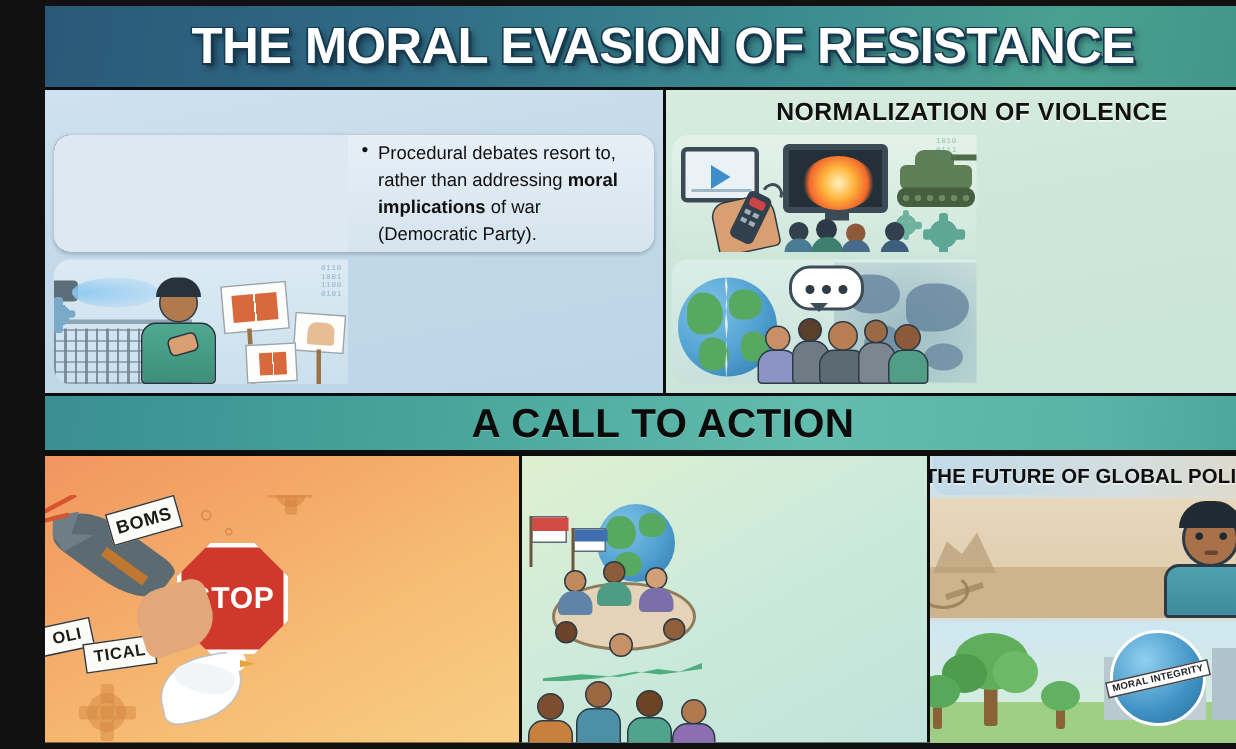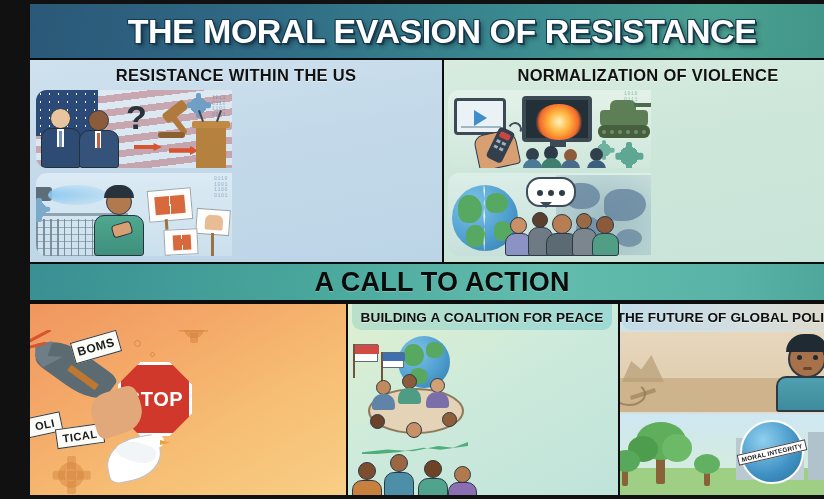--- a/index.html
+++ b/index.html
@@ -201,21 +201,20 @@
 
 <div id="poster">
 
   <div class="title-bar">
     <div class="t">THE MORAL EVASION OF RESISTANCE</div>
   </div>
 
   <div class="upper">
 
     <div class="up-col left">
-      <div class="sec-head">RESISTANCE WITHIN THE US</div>
 
       <div class="ill" style="left:6px;top:30px;width:196px;height:78px;overflow:hidden;border-radius:11px 0 0 11px;">
         <div class="flagstripes"></div>
         <div class="flagcanton"></div>
         <div class="head" style="left:14px;top:18px;width:21px;height:21px;background:#e8c49f;border:1.6px solid #2d3a46;"></div>
         <div class="body" style="left:5px;top:38px;width:40px;height:40px;background:#2e4b73;border:1.6px solid #22303c;"></div>
         <div style="position:absolute;left:21px;top:39px;width:7px;height:18px;background:#fff;"></div>
         <div style="position:absolute;left:23px;top:41px;width:3px;height:16px;background:#7590b5;"></div>
         <div class="head" style="left:52px;top:20px;width:21px;height:21px;background:#8a5c3c;border:1.6px solid #2d3a46;"></div>
         <div class="body" style="left:43px;top:40px;width:40px;height:38px;background:#35527a;border:1.6px solid #22303c;"></div>
@@ -258,20 +257,28 @@
         <div class="sign" style="left:128px;top:56px;width:34px;height:26px;transform:rotate(-3deg);">
           <div style="position:absolute;left:8px;top:5px;width:18px;height:15px;background:linear-gradient(90deg,#d8693c 48%,transparent 48% 52%,#d8693c 52%);"></div>
         </div>
         <div class="gear" style="left:-6px;top:28px;width:18px;height:18px;color:#7aa9ca;"></div>
         <div class="binary" style="left:178px;top:4px;">0110
 1001
 1100
 0101</div>
       </div>
 
+      <div class="card" id="u1">
+        <div class="art" style="background:transparent;"></div>
+        <div class="txt">
+          <ul>
+              <li><span class="bullet-text">Procedural debates resort to, rather than addressing <b>moral implications</b> of war (Democratic Party).</span></li>
+            </ul>
+        </div>
+      </div>
 
     </div>
 
     <div class="up-col right">
       <div class="sec-head">NORMALIZATION OF VIOLENCE</div>
 
       <div class="ill" style="left:6px;top:30px;width:203px;height:78px;overflow:hidden;border-radius:11px 0 0 11px;background:linear-gradient(180deg,#e3f2e9,#d0e7dc);">
         <div class="screen" style="left:6px;top:8px;width:52px;height:37px;">
           <div style="position:absolute;left:17px;top:9px;width:0;height:0;border-left:13px solid #3f8ecb;border-top:8px solid transparent;border-bottom:8px solid transparent;"></div>
           <div style="position:absolute;left:4px;bottom:4px;width:40px;height:2px;background:#9fb8c6;"></div>
@@ -374,21 +381,20 @@
         <div style="position:absolute;left:130px;top:110px;width:10px;height:5px;background:#e8a23c;clip-path:polygon(0 0,100% 50%,0 100%);"></div>
         <div class="gear" style="left:26px;top:130px;width:30px;height:30px;color:rgba(210,130,60,.45);"></div>
         <div class="gear" style="left:152px;top:-14px;width:24px;height:24px;color:rgba(210,130,60,.5);"></div>
         <div style="position:absolute;left:104px;top:10px;width:7px;height:7px;border:1.4px solid rgba(190,110,50,.5);border-radius:50%;"></div>
         <div style="position:absolute;left:120px;top:22px;width:5px;height:5px;border:1.4px solid rgba(190,110,50,.5);border-radius:50%;"></div>
       </div>
 
     </div>
 
     <div class="lo-col c2">
-      <div class="lo-head h2">BUILDING A COALITION FOR PEACE</div>
       <div class="ill" style="left:0;top:26px;width:138px;height:173px;overflow:hidden;">
         <div class="globe" style="left:52px;top:6px;width:52px;height:52px;">
           <div class="land" style="left:6px;top:8px;width:20px;height:22px;"></div>
           <div class="land" style="left:28px;top:6px;width:18px;height:16px;"></div>
           <div class="land" style="left:12px;top:32px;width:18px;height:16px;"></div>
         </div>
         <div style="position:absolute;left:8px;top:14px;width:24px;height:18px;background:#fff;border:1.4px solid #5b6b77;">
           <div style="position:absolute;left:0;top:0;width:24px;height:9px;background:#d14a43;"></div>
         </div>
         <div class="stick" style="left:7px;top:14px;width:2.4px;height:34px;background:#6b5640;"></div>

